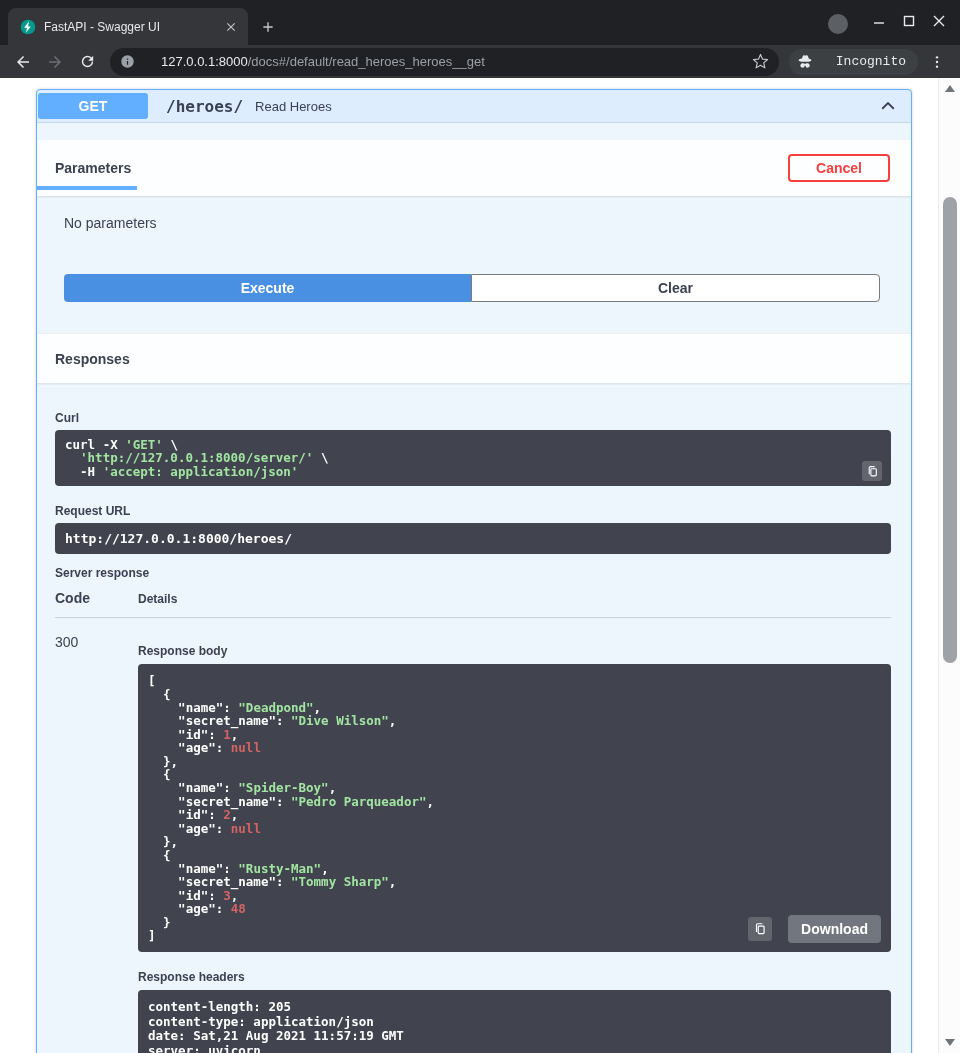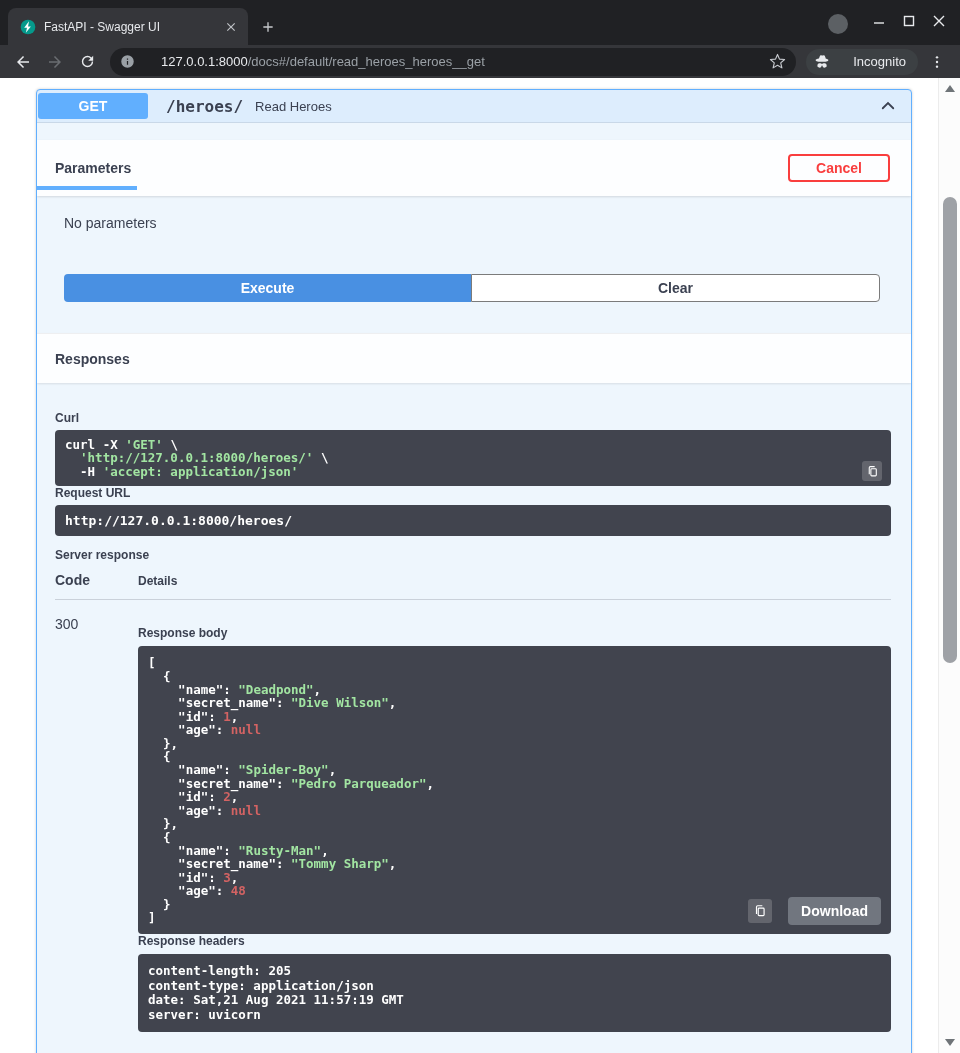--- a/index.html
+++ b/index.html
@@ -21,21 +21,21 @@
 
   .toolbar { height:33px; background:#35363a; display:flex; align-items:center; padding:0 8px; gap:2px; flex:0 0 33px; }
   .nav-btn { width:30px; height:28px; display:flex; align-items:center; justify-content:center; border-radius:50%; }
   .omnibox { flex:1; height:28px; margin:0 6px; background:#202124; border-radius:14px;
              display:flex; align-items:center; padding:0 4px 0 10px; gap:26px; min-width:0; }
   .info-ic { display:flex; }
   .url { flex:1; font-size:13px; color:#9aa0a6; white-space:nowrap; overflow:hidden; }
   .url b { color:#e8eaed; font-weight:400; }
   .star { display:flex; padding:0 6px; }
   .incognito-badge { height:26px; background:#3c4043; border-radius:13px; display:flex; align-items:center;
-                     gap:22px; padding:0 12px 0 7px; margin:0 2px; }
+                     gap:22px; padding:0 12px 0 7px; margin:0 2px;font-family:Liberation Mono, monospace; }
   .incog-label { font-size:13px; color:#e8eaed; }
 
   
   .page { flex:1; position:relative; background:#fff; overflow:hidden; }
   .content { position:absolute; left:36px; right:48px; top:11px; }
 
   .opblock { border:1px solid #61affe; border-radius:4px; background:#eef6fd;
              box-shadow:0 0 3px rgba(0,0,0,.19); overflow:hidden; min-height:990px; }
   .opblock-summary { display:flex; align-items:center; padding:3px 14px 3px 1px;
                      background:rgba(97,175,254,.12); border-bottom:1px solid rgba(59,65,81,.12); height:33px; }
@@ -60,21 +60,21 @@
                  border-radius:4px 0 0 4px; height:28px; font-family:inherit; cursor:pointer; }
   .clear-btn { flex:1; background:#fff; color:#3b4151; font-weight:600; font-size:14px;
                border:1px solid #7b7b7b; border-radius:0 4px 4px 0; height:28px; font-family:inherit; cursor:pointer; }
 
   .responses-header { height:50px; background:rgba(255,255,255,.85); box-shadow:0 1px 2px rgba(0,0,0,.1);
                       border-top:1px solid rgba(59,65,81,.08); display:flex; align-items:center; padding-left:18px;
                       font-weight:700; font-size:14px; color:#3b4151; }
 
   .responses-body { padding:28px 20px 60px 18px; }
   .block-label { font-size:12px; font-weight:700; color:#3b4151; line-height:14px; }
-  .mt13 { margin-top:0; }
+  .mt13 { margin-top:18px; }
   .mt12 { margin-top:12px; }
   .mt10 { margin-top:10px; }
 
   .code-block { background:#41444e; border-radius:4px; position:relative; }
   .curl-block { margin-top:5px; padding:8px 10px; }
   .url-block  { margin-top:5px; padding:9px 10px; }
   .body-block { margin-top:6px; padding:10px; }
   .headers-block { margin-top:6px; padding:10px; }
   .code { font-family:"DejaVu Sans Mono",monospace; font-size:12.5px; line-height:13.4px;
           font-weight:600; color:#fff; white-space:pre; }
@@ -232,21 +232,21 @@
         </div>
 
         <div class="responses-header">
           <span>Responses</span>
         </div>
 
         <div class="responses-body">
           <div class="block-label">Curl</div>
           <div class="code-block curl-block">
             <pre class="code"><span class="tok-p">curl -X </span><span class="tok-s">'GET'</span><span class="tok-p"> \</span>
-<span class="tok-p">  </span><span class="tok-s">'http://127.0.0.1:8000/heroes/'</span><span class="tok-p"> \</span>
+<span class="tok-p">  </span><span class="tok-s">'http://127.0.0.1:8000/server/'</span><span class="tok-p"> \</span>
 <span class="tok-p">  -H </span><span class="tok-s">'accept: application/json'</span></pre>
             <div class="copy-btn">
               <svg viewBox="0 0 24 24" width="13" height="13" fill="none" stroke="#fff" stroke-width="2">
                   <rect x="9" y="7" width="10" height="13" rx="1.5"></rect>
                   <path d="M6 17V5a2 2 0 0 1 2-2h8"></path>
                 </svg>
             </div>
           </div>
 
           <div class="block-label mt13">Request URL</div>

